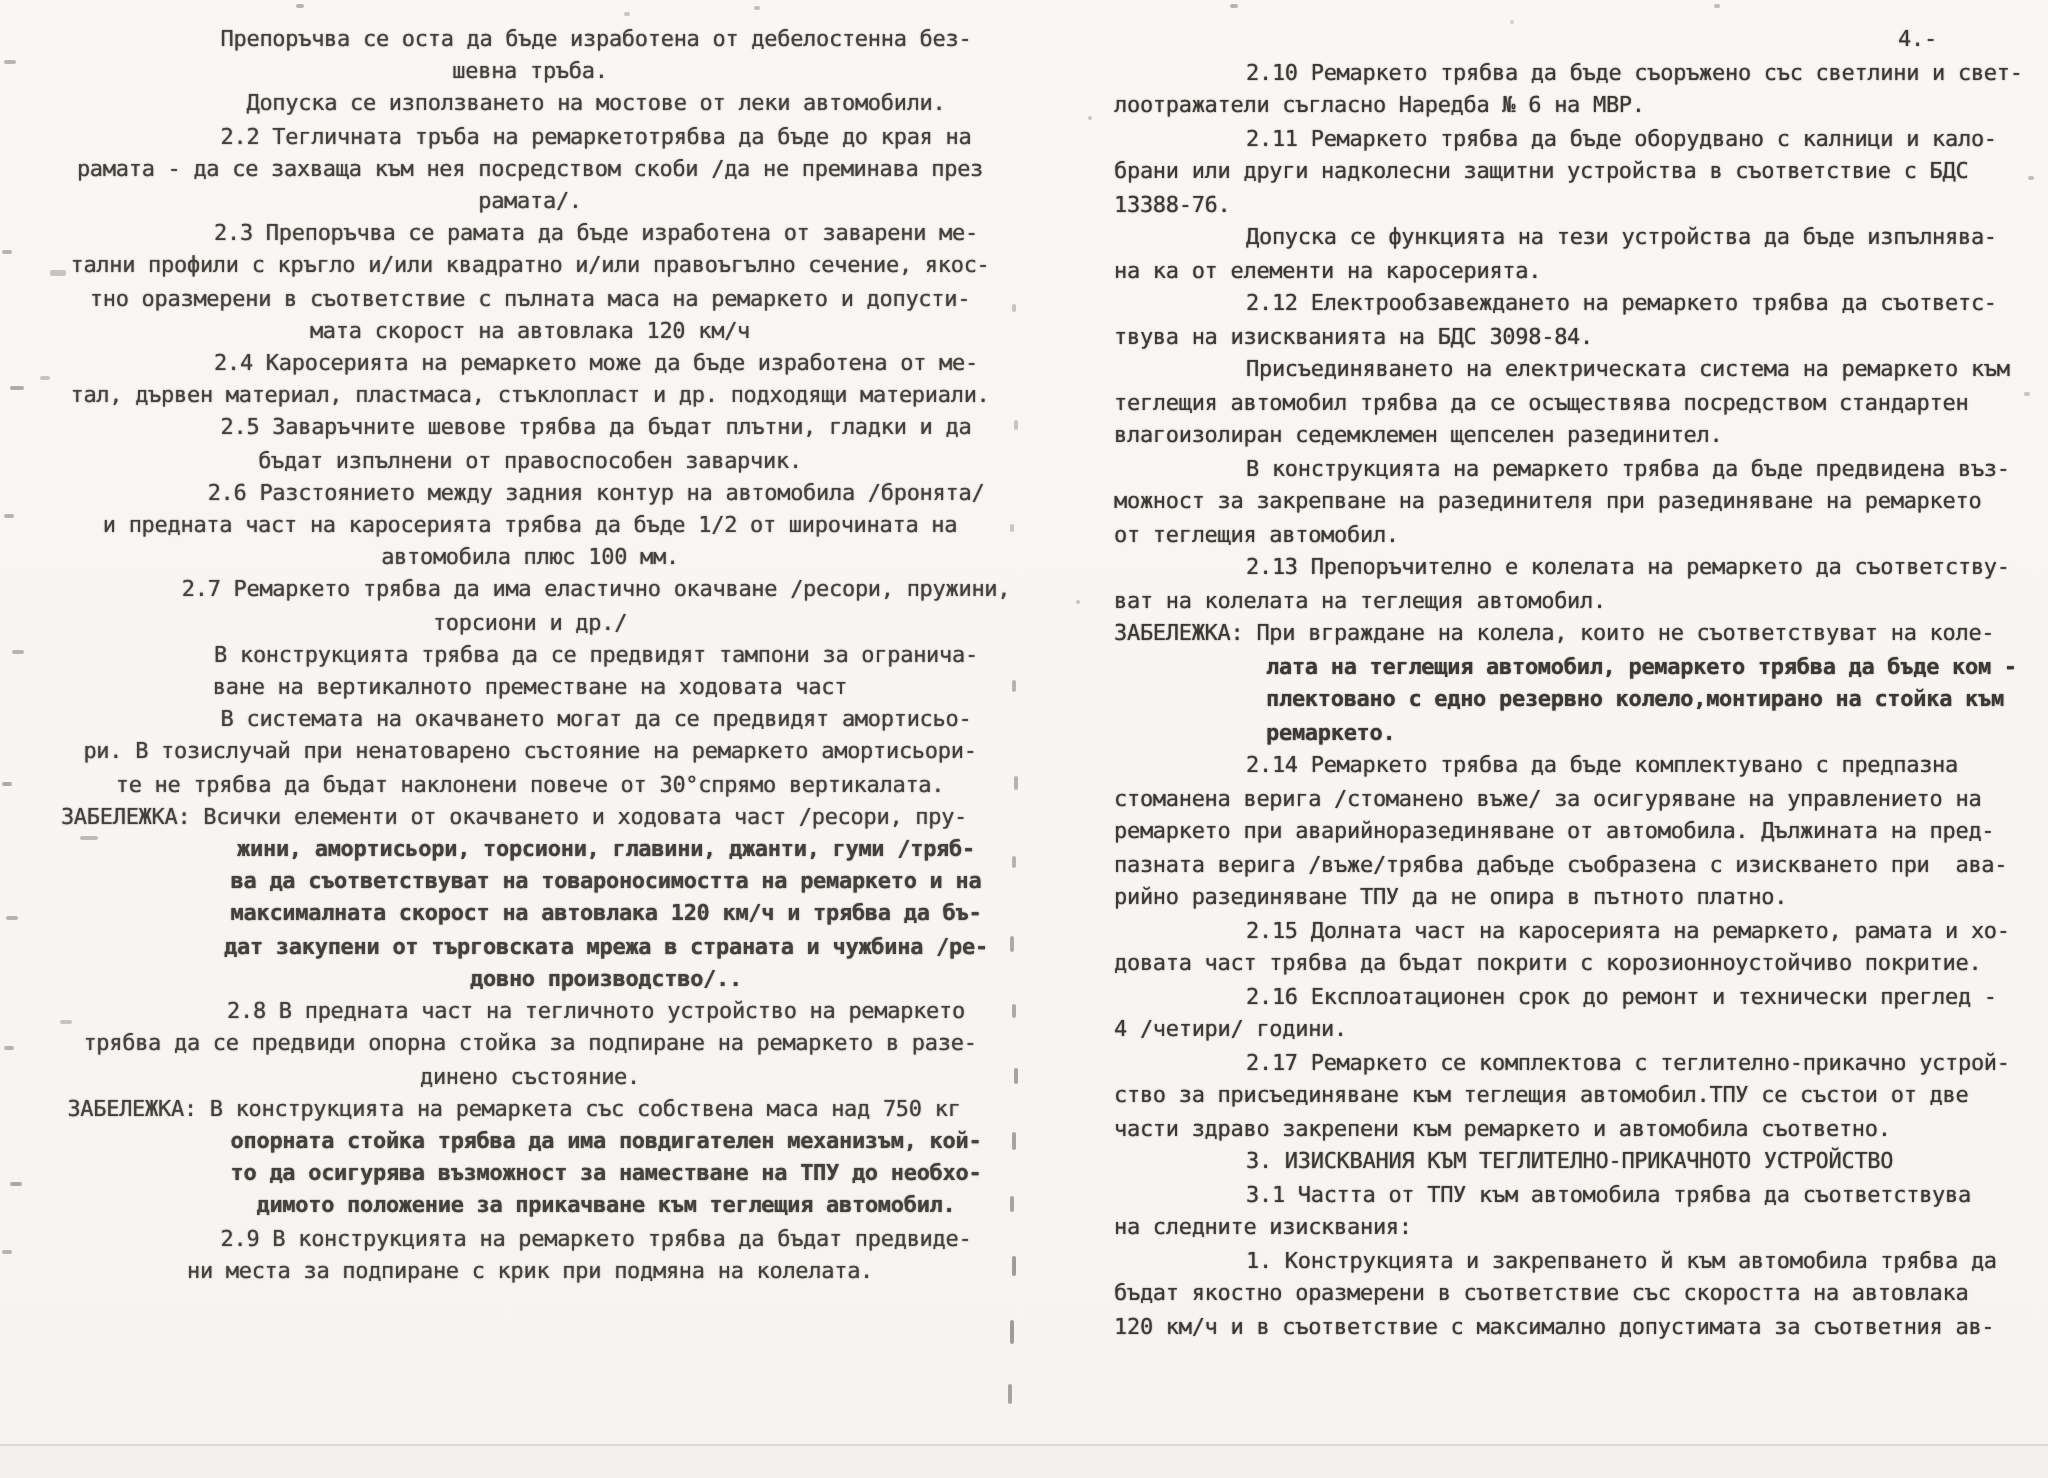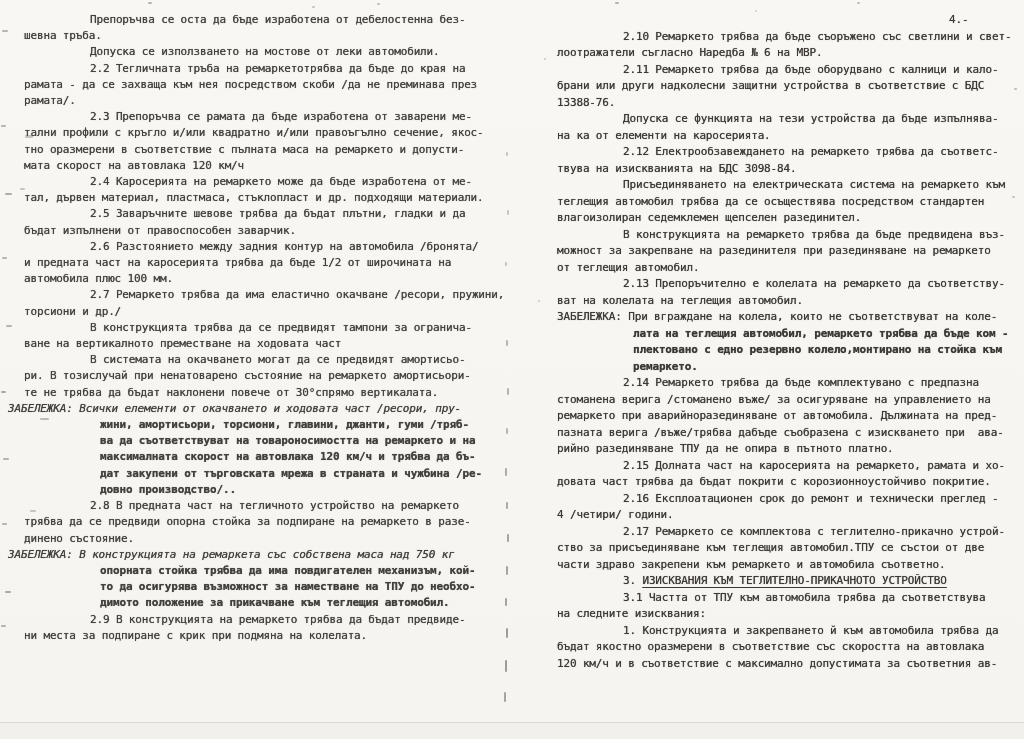--- a/index.html
+++ b/index.html
@@ -6,28 +6,28 @@
   .scan{
     position:relative;width:1024px;height:739px;overflow:hidden;
     background:linear-gradient(180deg,#faf9f6 0%,#f8f7f3 60%,#f5f4f0 100%);
     font-family:"DejaVu Sans Mono",monospace;
   }
   .col{
     position:absolute;font-size:11px;letter-spacing:-0.15px;white-space:pre;
     color:var(--ink,#44413c);
     text-shadow:0 0 0.7px rgba(62,58,52,0.85);
   }
-  .col.left{left:24px;top:12px;width:482px;line-height:16.2px;}
+  .col.left{left:24px;top:12px;width:482px;line-height:16.2px;text-align:center;}
   .col.right{left:557px;top:12px;width:458px;line-height:16.5px;color:var(--ink2,#3c3935);}
   .line{min-height:10px;}
   .i1{padding-left:66px;}
   .i2{padding-left:76px;font-weight:bold;}
-  .i3{margin-left:-16px;font-style:italic;}
+  .i3{margin-left:-16px;}
   .i4{padding-left:392px;}
-  .u{text-decoration:underline;text-underline-offset:3px;text-decoration-thickness:1.2px;text-align:right;}
+  .u{text-underline-offset:3px;text-decoration-thickness:1.2px;text-align:right;}
   .sp{position:absolute;background:#57534c;border-radius:1px;}
   .bottom-strip{
     position:absolute;left:0;top:722px;width:1024px;height:17px;
     border-top:1px solid #dbd9d4;background:rgba(90,86,80,0.025);
   }
   .seam{position:absolute;left:505px;top:0;width:3px;height:739px;pointer-events:none;}
 </style>
 </head>
 <body>
 

